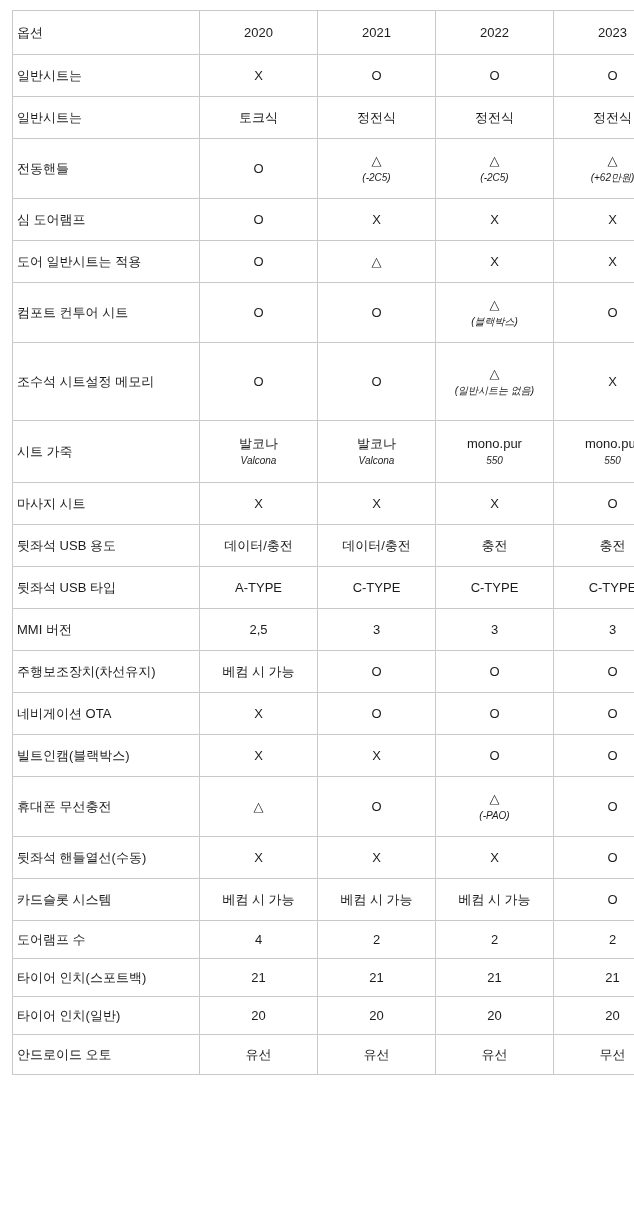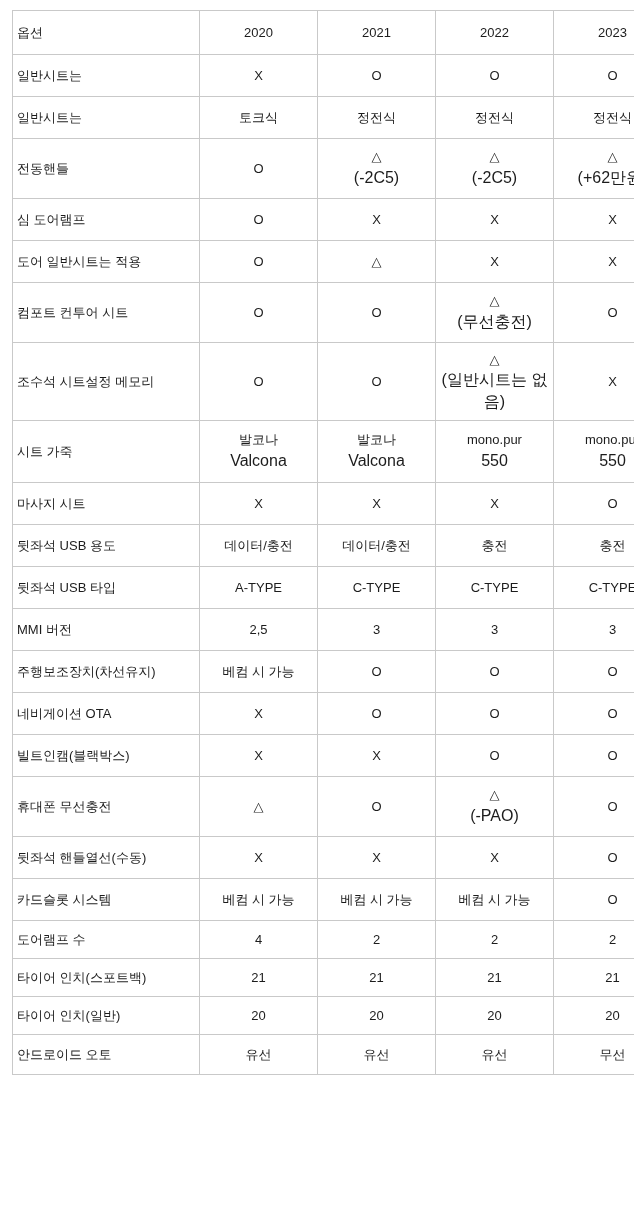--- a/index.html
+++ b/index.html
@@ -39,22 +39,23 @@
   }
   td.val {
     text-align: center;
     width: 109px;
   }
   .red {
     color: #e0242b;
   }
   .sub {
     display: block;
-    font-size: 16px;
+    font-size: 10px;
     margin-top: 1px;
+    font-style: italic;
   }
   .main {
     display: block;
   }
 </style>
 </head>
 <body>
 
 <div class="sheet">
   <table class="spec">
@@ -147,21 +148,21 @@
         <tr style="height: 60px;">
           <td class="label">컴포트 컨투어 시트</td>
           <td class="val">
             <span class="main">O</span>
           </td>
           <td class="val">
             <span class="main">O</span>
           </td>
           <td class="val red">
             <span class="main">△</span>
-            <span class="sub">(무선충전)</span>
+            <span class="sub">(블랙박스)</span>
           </td>
           <td class="val">
             <span class="main">O</span>
           </td>
         </tr>
         <tr style="height: 78px;">
           <td class="label">조수석 시트설정 메모리</td>
           <td class="val">
             <span class="main">O</span>
           </td>

